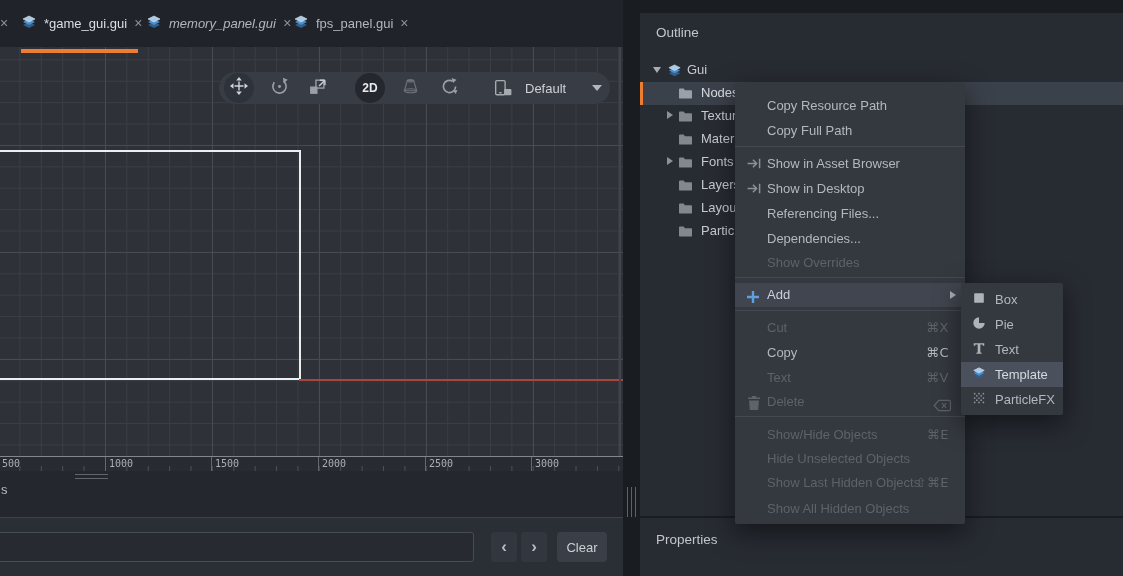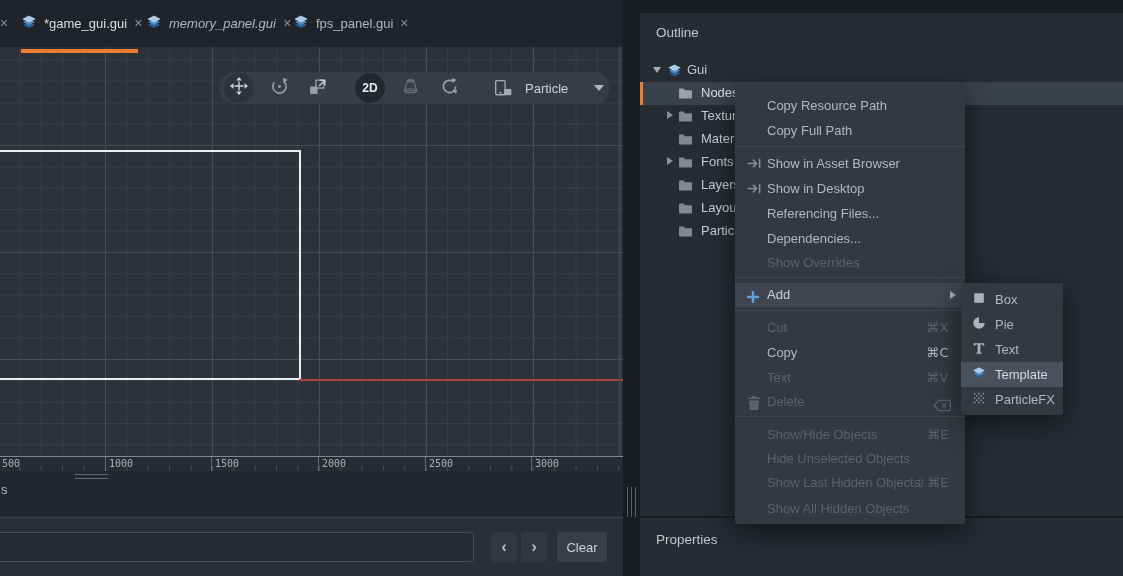--- a/index.html
+++ b/index.html
@@ -206,21 +206,21 @@
         </span>
       </div>
       <div class="tb-sep"></div>
       <div class="tbtn" id="device-ic">
         <svg width="21" height="19" viewBox="0 0 20 18" fill="none" stroke="#a6abb2" stroke-width="1.3">
             <rect x="3.5" y="1.5" width="9" height="13.5" rx="1.2"></rect>
             <path d="M6.8 13h2.4"></path>
             <rect x="11.5" y="9.5" width="7" height="6" rx="1" fill="#a6abb2" stroke="none"></rect>
           </svg>
       </div>
-      <span id="profile-label">Particle</span>
+      <span id="profile-label">Default</span>
       <span id="profile-caret" class="tri-down"></span>
     </div>
   </div>
 
   <div id="ruler" class="abs">
 
     <div class="rtick" style="left:105px"></div>
     <div class="rtick" style="left:211px"></div>
     <div class="rtick" style="left:318px"></div>
     <div class="rtick" style="left:425px"></div>

